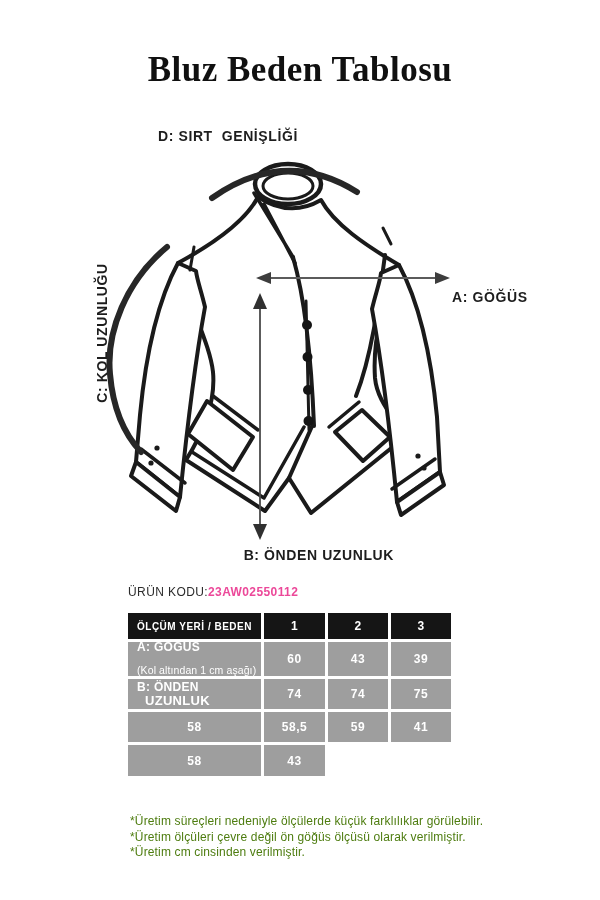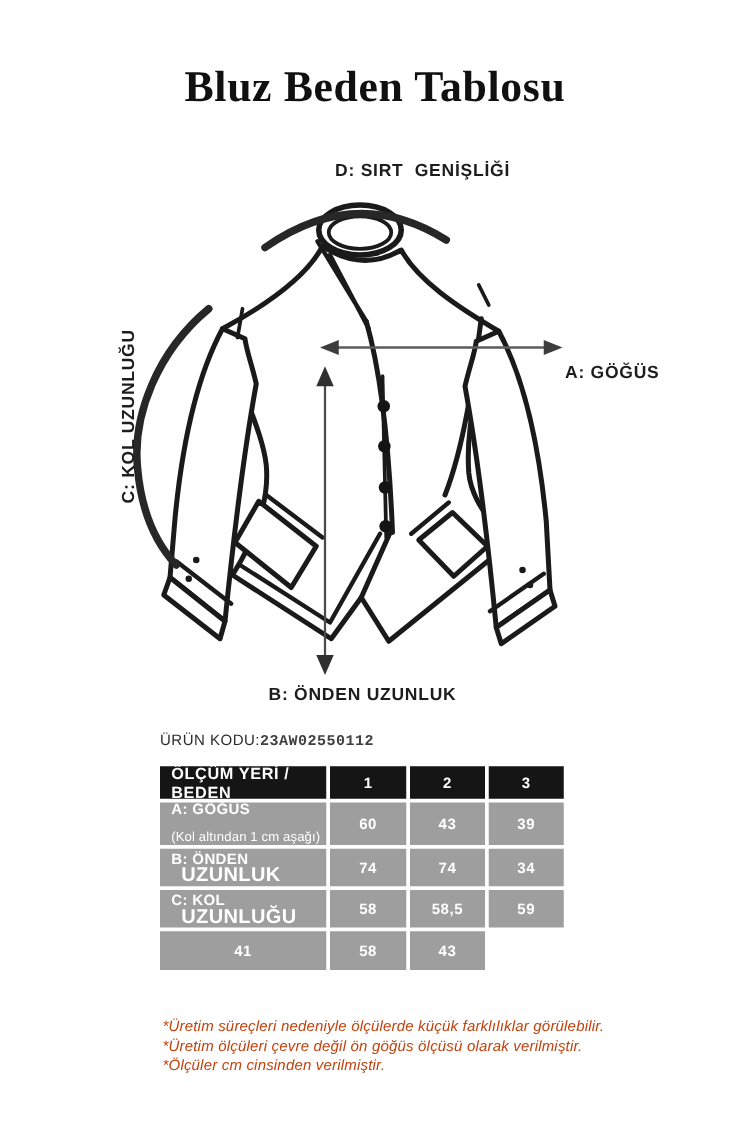--- a/index.html
+++ b/index.html
@@ -10,46 +10,46 @@
   .title{
     position:absolute;left:0;top:50px;width:600px;text-align:center;
     font-family:"Liberation Serif",serif;font-weight:700;font-size:35px;
     letter-spacing:.5px;color:#101010;
   }
   .garment-svg{position:absolute;left:0;top:0;width:600px;height:580px;}
   .dim-label{
     position:absolute;font-size:14px;font-weight:700;letter-spacing:.6px;color:#1d1d1d;
     white-space:pre;
   }
-  .lbl-top{left:158px;top:128px;width:250px;text-align:right;}
+  .lbl-top{left:158px;top:128px;width:250px;text-align:left;}
   .lbl-right{left:452px;top:289px;}
   .lbl-left{left:-33px;top:325px;width:270px;text-align:center;transform:rotate(-90deg);}
-  .lbl-bottom{left:165px;top:547px;width:250px;text-align:center;}
+  .lbl-bottom{left:144px;top:547px;width:250px;text-align:right;}
   .product-code{
     position:absolute;left:128px;top:585px;font-size:12px;letter-spacing:.4px;color:#2c2c2c;
   }
-  .product-code .code{font-weight:700;color:#404040;font-family:Liberation Mono, monospace;}
+  .product-code .code{font-weight:700;color:#ec4899;}
   .size-table{
     position:absolute;left:128px;top:613px;display:grid;
     grid-template-columns:133px 61px 60px 60px;
     grid-template-rows:26px 34px 30px 30px 31px;
     gap:3px;background:#ffffff;
   }
   .cell{display:flex;align-items:center;color:#ffffff;}
-  .cell.head{background:#151515;font-weight:700;font-size:13px;letter-spacing:.5px;}
+  .cell.head{background:#151515;font-weight:700;font-size:10px;letter-spacing:.5px;}
   .cell.head.lab{padding-left:9px;}
   .cell.body{background:#9e9e9e;}
   .cell.num{justify-content:center;font-size:12px;font-weight:700;letter-spacing:.5px;}
   .cell.rowlab{flex-direction:column;align-items:flex-start;justify-content:center;padding-left:9px;line-height:13px;}
   .rowlab .l1{font-size:12px;font-weight:700;letter-spacing:.3px;}
   .rowlab .sub{font-size:10.5px;font-weight:400;letter-spacing:.1px;margin-top:10px;}
-  .rowlab .cont{font-size:16px;font-weight:700;letter-spacing:.3px;padding-left:8px;}
+  .rowlab .cont{font-size:13px;font-weight:700;letter-spacing:.3px;padding-left:8px;}
   .footnotes{
     position:absolute;left:130px;top:814px;font-size:12px;line-height:15.5px;
-    letter-spacing:.15px;color:#c2410c;font-style:italic;
+    letter-spacing:.15px;color:#4d7c0f;
   }
 </style>
 </head>
 <body>
 
 <div class="canvas">
 
   <div class="title">Bluz Beden Tablosu</div>
 
   <svg class="garment-svg" viewBox="0 0 600 580" xmlns="http://www.w3.org/2000/svg">
@@ -127,34 +127,30 @@
     <div class="cell body num">60</div>
     <div class="cell body num">43</div>
     <div class="cell body num">39</div>
 
     <div class="cell body rowlab">
       <span class="l1">B: ÖNDEN</span>
       <span class="cont">UZUNLUK</span>
     </div>
     <div class="cell body num">74</div>
     <div class="cell body num">74</div>
-    <div class="cell body num">34</div>
+    <div class="cell body num">75</div>
 
-    <div class="cell body rowlab">
-      <span class="l1">C: KOL</span>
-      <span class="cont">UZUNLUĞU</span>
-    </div>
     <div class="cell body num">58</div>
     <div class="cell body num">58,5</div>
     <div class="cell body num">59</div>
 
     <div class="cell body num">41</div>
     <div class="cell body num">58</div>
     <div class="cell body num">43</div>
   </div>
 
   <div class="footnotes">
     <div>*Üretim süreçleri nedeniyle ölçülerde küçük farklılıklar görülebilir.</div>
     <div>*Üretim ölçüleri çevre değil ön göğüs ölçüsü olarak verilmiştir.</div>
-    <div>*Ölçüler cm cinsinden verilmiştir.</div>
+    <div>*Üretim cm cinsinden verilmiştir.</div>
   </div>
 
 </div>
 
 </body></html>

